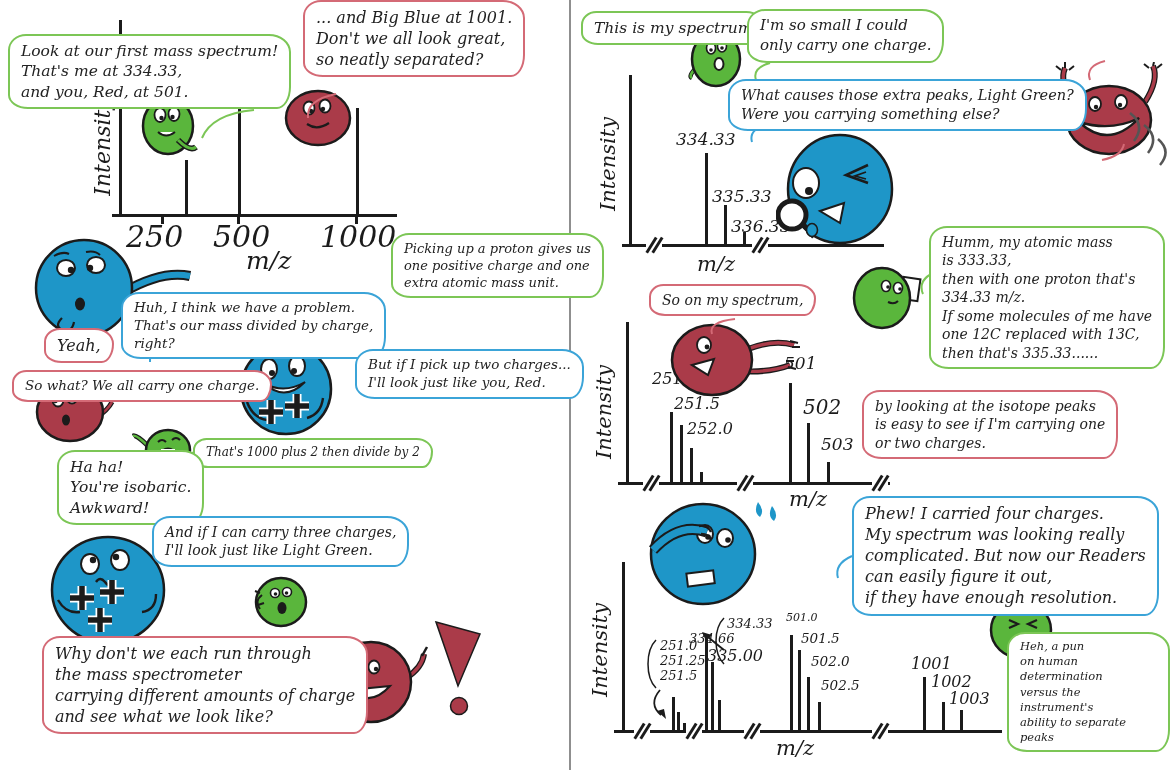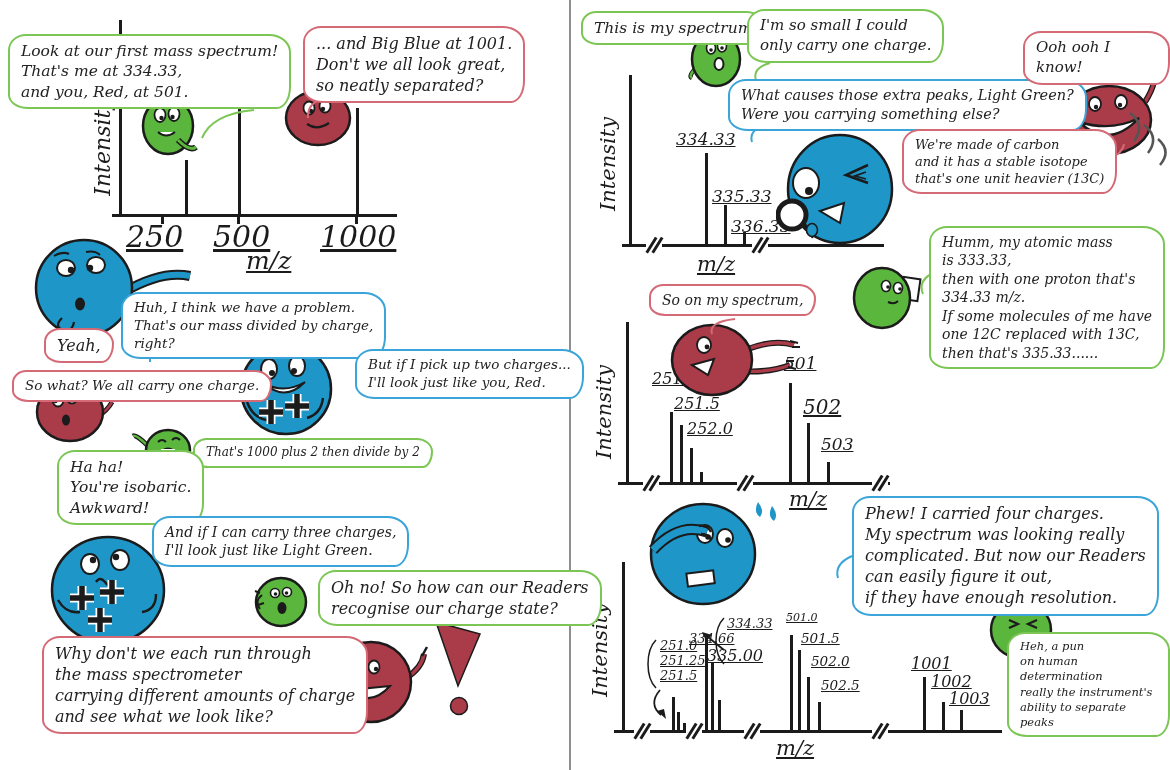--- a/index.html
+++ b/index.html
@@ -9,21 +9,21 @@
           font-style:italic;white-space:pre-line;line-height:1.32;color:#222;z-index:6;
           border-radius:18px 22px 14px 20px / 16px 18px 22px 14px;}
   .bub-g{border-color:#7cc656;}
   .bub-r{border-color:#d46a76;}
   .bub-b{border-color:#3ba4d8;}
   .vaxis,.haxis{position:absolute;background:#1b1b1b;z-index:2;}
   .vaxis{width:2.5px;}
   .haxis{height:2.5px;}
   .peak{position:absolute;width:2.5px;background:#1b1b1b;z-index:2;}
   .tick{position:absolute;width:2.5px;height:8px;background:#1b1b1b;z-index:2;}
-  .lbl{position:absolute;font-style:italic;z-index:3;white-space:nowrap;text-decoration:underline;}
+  .lbl{position:absolute;font-style:italic;z-index:3;white-space:nowrap;}
   .ylabel{position:absolute;width:120px;text-align:center;font-style:italic;font-size:21px;
           transform:rotate(-90deg);z-index:3;}
   .brk{position:absolute;width:16px;height:18px;background:#fff;z-index:3;}
   .brk i{position:absolute;top:0;width:2.5px;height:18px;background:#1b1b1b;transform:rotate(32deg);}
   .brk i.b1{left:4px;} .brk i.b2{left:10px;}
   .char{position:absolute;z-index:4;}
   .deco{position:absolute;z-index:5;}
   .divider{position:absolute;top:0;width:2px;height:770px;background:#8f8f8f;z-index:1;}
 </style>
 </head>
@@ -43,38 +43,39 @@
   <div class="peak" style="left:356px;top:108px;height:106px"></div>
   <span class="lbl" style="left:126px;top:219px;font-size:30px">250</span>
   <span class="lbl" style="left:213px;top:219px;font-size:30px">500</span>
   <span class="lbl" style="left:320px;top:219px;font-size:30px">1000</span>
   <span class="lbl" style="left:246px;top:246px;font-size:25px">m/z</span>
   <span class="ylabel" style="left:42px;top:134px;font-size:22px">Intensity</span>
 
   <div class="bubble bub-g" style="left:8px;top:34px;font-size:15.5px">Look at our first mass spectrum!
 That's me at 334.33,
 and you, Red, at 501.</div>
-  <div class="bubble bub-r" style="left:303px;top:26px;font-size:16px">... and Big Blue at 1001.
+  <div class="bubble bub-r" style="left:303px;top:0;font-size:16px">... and Big Blue at 1001.
 Don't we all look great,
 so neatly separated?</div>
+  <div class="bubble bub-g" style="left:391px;top:233px;font-size:13px">Picking up a proton gives us
+one positive charge and one
+extra atomic mass unit.</div>
   <div class="bubble bub-b" style="left:121px;top:292px;font-size:13.5px">Huh, I think we have a problem.
 That's our mass divided by charge,
 right?</div>
   <div class="bubble bub-r" style="left:44px;top:328px;font-size:16px">Yeah,</div>
   <div class="bubble bub-r" style="left:12px;top:370px;font-size:13.5px">So what? We all carry one charge.</div>
   <div class="bubble bub-b" style="left:355px;top:349px;font-size:13.5px">But if I pick up two charges...
 I'll look just like you, Red.</div>
   <div class="bubble bub-g" style="left:193px;top:438px;font-size:12px">That's 1000 plus 2 then divide by 2</div>
   <div class="bubble bub-g" style="left:57px;top:450px;font-size:15.5px">Ha ha!
 You're isobaric.
 Awkward!</div>
   <div class="bubble bub-b" style="left:152px;top:516px;font-size:14px">And if I can carry three charges,
 I'll look just like Light Green.</div>
-  <div class="bubble bub-g" style="left:318px;top:570px;font-size:16px">Oh no! So how can our Readers
-recognise our charge state?</div>
   <div class="bubble bub-r" style="left:42px;top:636px;font-size:16px">Why don't we each run through
 the mass spectrometer
 carrying different amounts of charge
 and see what we look like?</div>
 
   <svg class="char" style="left:138px;top:92px;width:62px;height:72px" viewBox="0 0 62 72">
     <ellipse cx="30" cy="34" rx="25" ry="28" fill="#5ab63c" stroke="#1b1b1b" stroke-width="2.5"></ellipse>
     <ellipse cx="22" cy="23" rx="5.5" ry="7" fill="#fff" stroke="#1b1b1b" stroke-width="1.8"></ellipse>
     <circle cx="23.5" cy="26" r="2.2" fill="#1b1b1b"></circle>
     <ellipse cx="36" cy="22" rx="5.5" ry="7" fill="#fff" stroke="#1b1b1b" stroke-width="1.8"></ellipse>
@@ -308,40 +309,39 @@
   <span class="lbl" style="left:931px;top:672px;font-size:16px">1002</span>
   <span class="lbl" style="left:949px;top:689px;font-size:16px">1003</span>
   <span class="lbl" style="left:776px;top:736px;font-size:21px">m/z</span>
   <span class="ylabel" style="left:540px;top:638px">Intensity</span>
 
   <div class="bubble bub-g" style="left:581px;top:11px;font-size:15.5px">This is my spectrum</div>
   <div class="bubble bub-g" style="left:747px;top:9px;font-size:15px">I'm so small I could
 only carry one charge.</div>
   <div class="bubble bub-b" style="left:728px;top:79px;font-size:14.5px">What causes those extra peaks, Light Green?
 Were you carrying something else?</div>
-  <div class="bubble bub-r" style="left:1023px;top:31px;font-size:15px">Ooh ooh I know!</div>
-  <div class="bubble bub-r" style="left:902px;top:129px;font-size:13px">We're made of carbon
-and it has a stable isotope
-that's one unit heavier (13C)</div>
   <div class="bubble bub-g" style="left:929px;top:226px;font-size:14px">Humm, my atomic mass
 is 333.33,
 then with one proton that's
 334.33 m/z.
 If some molecules of me have
 one 12C replaced with 13C,
 then that's 335.33......</div>
   <div class="bubble bub-r" style="left:649px;top:284px;font-size:14px">So on my spectrum,</div>
+  <div class="bubble bub-r" style="left:862px;top:390px;font-size:14px">by looking at the isotope peaks
+is easy to see if I'm carrying one
+or two charges.</div>
   <div class="bubble bub-b" style="left:852px;top:496px;font-size:16px">Phew!  I carried four charges.
 My spectrum was looking really
 complicated. But now our Readers
 can easily figure it out,
 if they have enough resolution.</div>
   <div class="bubble bub-g" style="left:1007px;top:632px;font-size:11.5px">Heh, a pun
 on human determination
-really the instrument's
+versus the instrument's
 ability to separate peaks</div>
 
   <svg class="char" style="left:686px;top:24px;width:60px;height:64px" viewBox="0 0 60 64">
     <path d="M10 44 Q2 52 6 54" fill="none" stroke="#1b1b1b" stroke-width="4.5"></path>
     <path d="M10 44 Q2 52 6 54" fill="none" stroke="#5ab63c" stroke-width="2.5"></path>
     <ellipse cx="30" cy="35" rx="24" ry="27" fill="#5ab63c" stroke="#1b1b1b" stroke-width="2.5"></ellipse>
     <ellipse cx="25" cy="24" rx="4.5" ry="6" fill="#fff" stroke="#1b1b1b" stroke-width="1.6"></ellipse>
     <circle cx="25" cy="26" r="1.8" fill="#1b1b1b"></circle>
     <ellipse cx="36" cy="22" rx="4.5" ry="6" fill="#fff" stroke="#1b1b1b" stroke-width="1.6"></ellipse>
     <circle cx="36" cy="24" r="1.8" fill="#1b1b1b"></circle>

